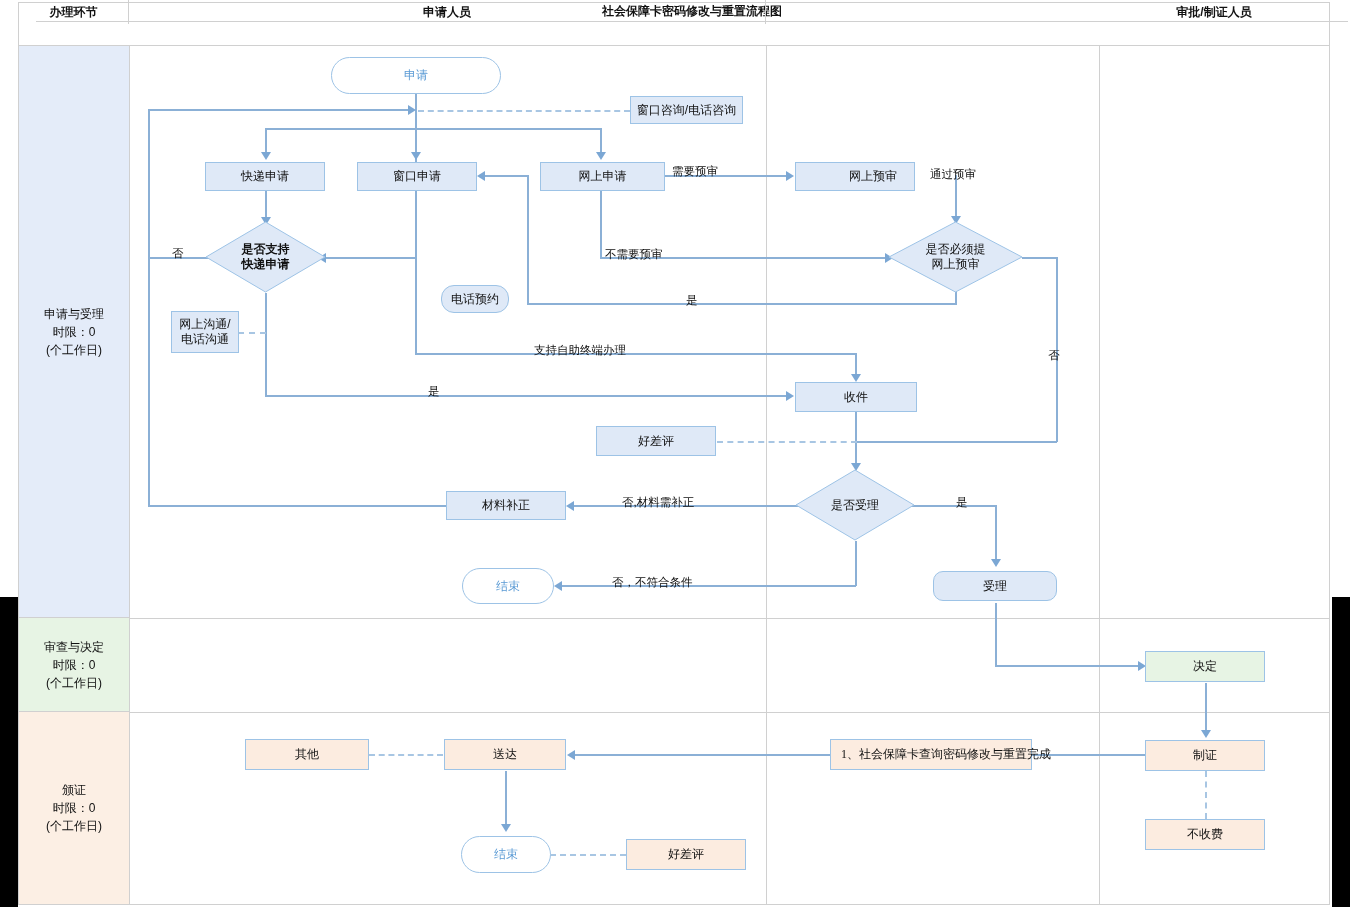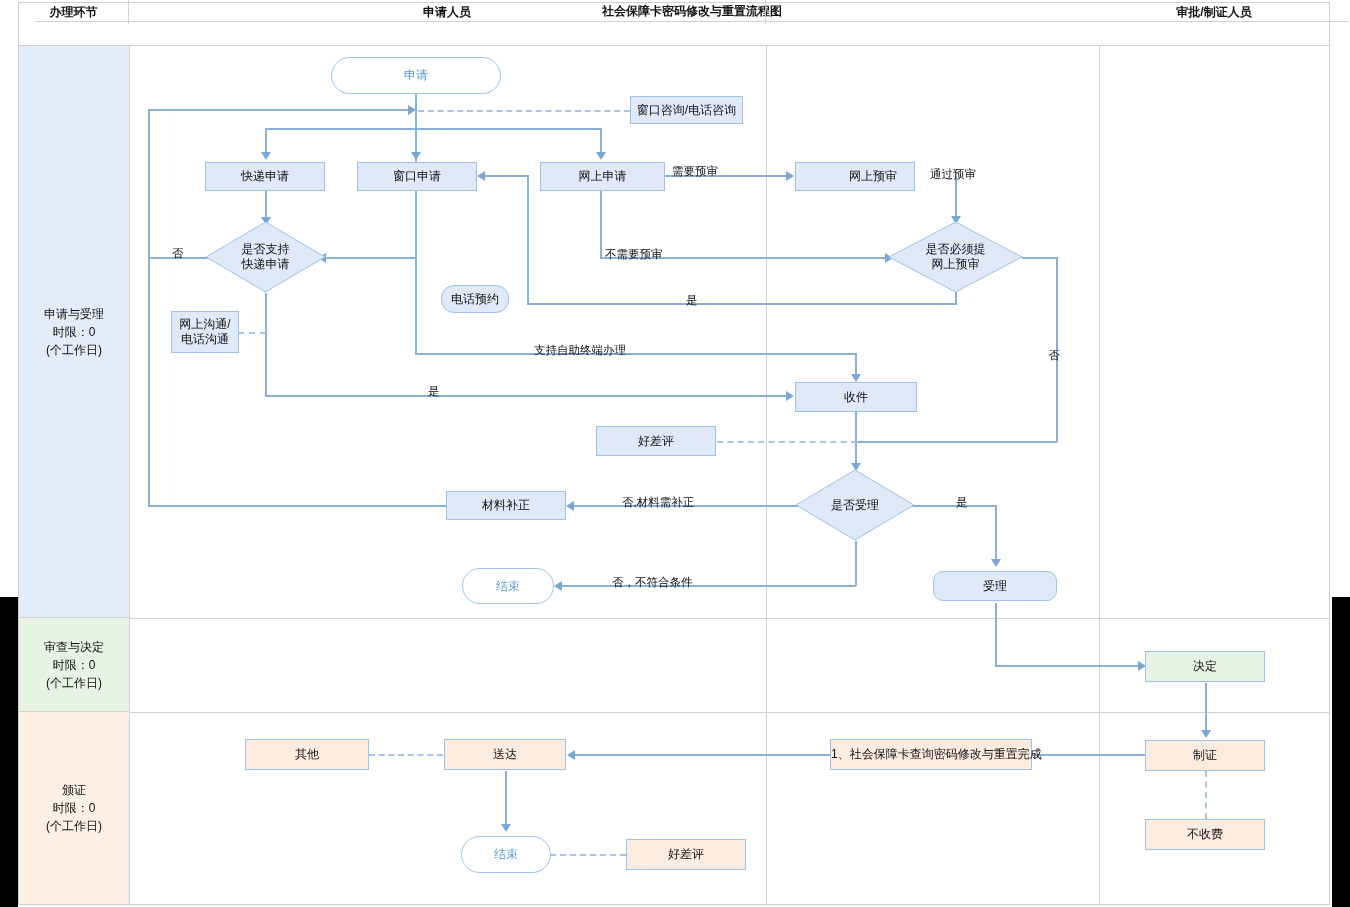--- a/index.html
+++ b/index.html
@@ -33,22 +33,22 @@
 
   
   .node{position:absolute;box-sizing:border-box;display:flex;align-items:center;
         justify-content:center;text-align:center;font-size:12px;line-height:15px;
         color:#111;z-index:5;}
   .n-rect{background:#dfe9f7;border:1px solid #9dc3e6;}
   .n-green{background:#e7f4e4;border:1px solid #9dc3e6;}
   .n-orange{background:#fcece0;border:1px solid #9dc3e6;}
   .n-term{background:#ffffff;border:1.6px solid #9dc3e6;border-radius:24px;
           color:#5b9bd5;}
-  .n-wide{white-space:nowrap;justify-content:flex-start;
-          overflow:visible;}
+  .n-wide{white-space:nowrap;justify-content:flex-start;padding-left:10px;
+          overflow:visible;font-family:Liberation Serif, serif;}
 
   
   .diamond{position:absolute;z-index:5;}
   .diamond svg{display:block;}
   .diamond .dtxt{position:absolute;left:0;top:0;width:100%;height:100%;
                  display:flex;flex-direction:column;align-items:center;
                  justify-content:center;font-size:12px;line-height:15px;color:#111;}
 
   
   .ln{position:absolute;background:#8bb0d6;z-index:2;}
@@ -222,21 +222,21 @@
   <div class="node n-rect" style="left:630px;top:96px;width:113px;height:28px;">窗口咨询/电话咨询</div>
 
   <div class="node n-rect" style="left:205px;top:162px;width:120px;height:29px;">快递申请</div>
 
   <div class="node n-rect" style="left:357px;top:162px;width:120px;height:29px;">窗口申请</div>
 
   <div class="node n-rect" style="left:540px;top:162px;width:125px;height:29px;">网上申请</div>
 
   <div class="node n-rect" style="left:795px;top:162px;width:120px;height:29px;padding-left:36px;">网上预审</div>
 
-  <div class="diamond" style="left:205px;top:221px;width:121px;height:72px;">
+  <div class="diamond" style="left:205px;top:221px;width:121px;height:72px;font-weight:bold;">
     <svg width="121" height="72" viewBox="0 0 121 72">
       <polygon points="60.5,1 120,36 60.5,71 1,36" fill="#dfe9f7" stroke="#9dc3e6" stroke-width="1"></polygon>
     </svg>
     <div class="dtxt">
       <span>是否支持</span>
       <span>快递申请</span>
     </div>
   </div>
 
   <div class="diamond" style="left:888px;top:221px;width:135px;height:72px;">

